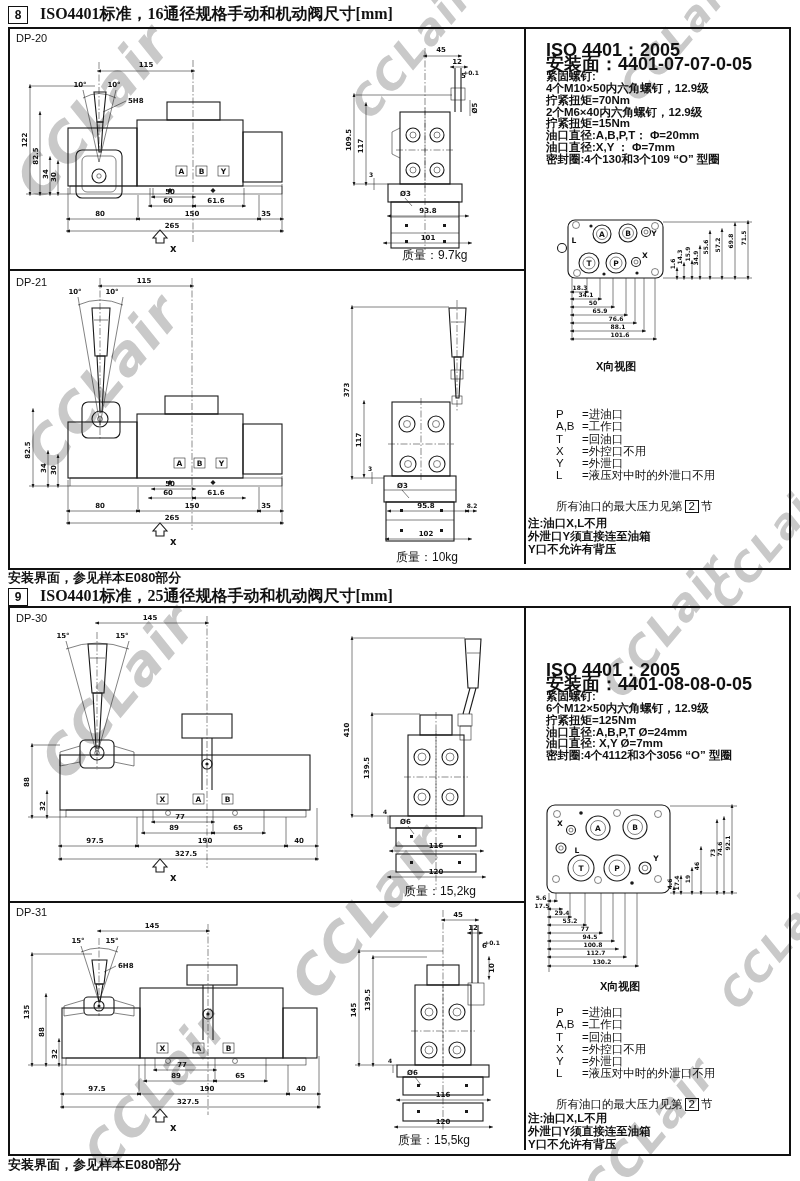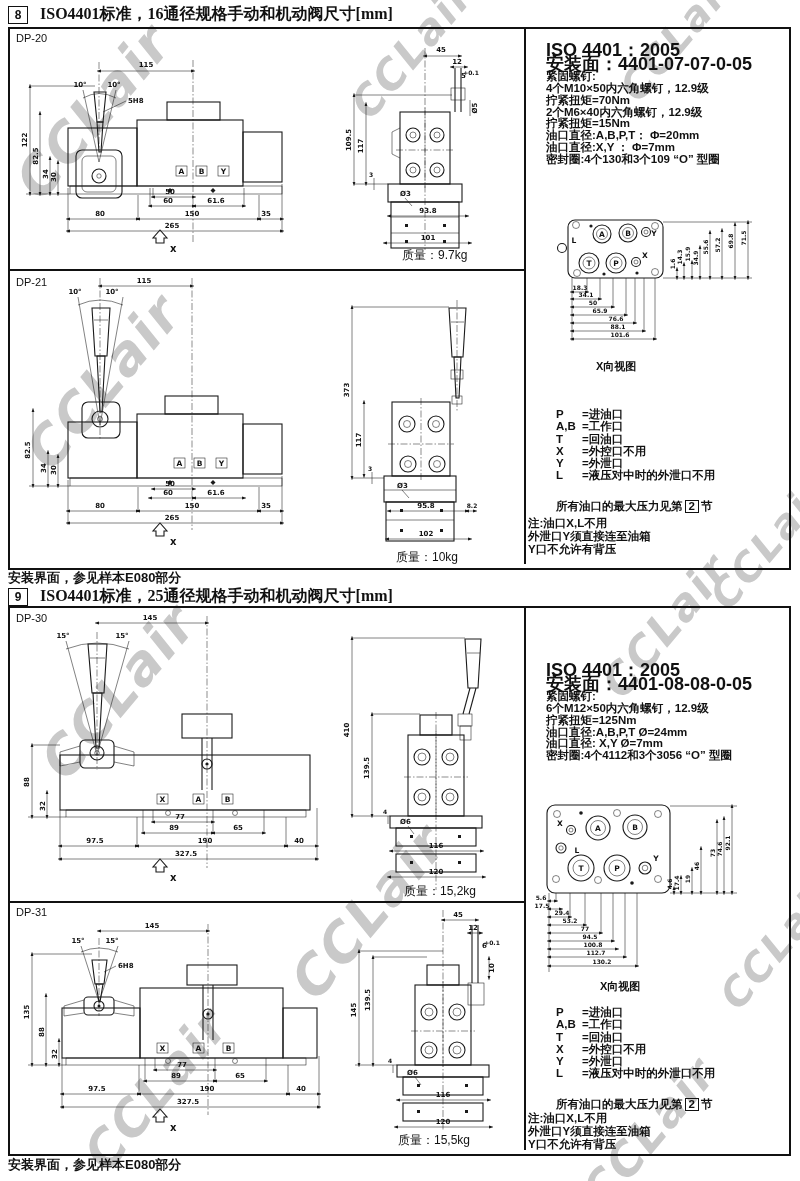--- a/index.html
+++ b/index.html
@@ -12,21 +12,21 @@
   .hdr{position:absolute;display:flex;align-items:center;gap:12px;z-index:3}
   .numbox{width:18px;height:16px;border:1.6px solid #111;display:flex;align-items:center;
           justify-content:center;font-weight:700;font-size:12px}
   .hdr-title{font-weight:700;font-size:16px;font-family:"Liberation Serif","DejaVu Serif",serif}
   .secbox{position:absolute;border:2px solid #111;z-index:2}
   .vdiv,.hdiv{position:absolute;background:#111;z-index:2}
   .model{position:absolute;font-weight:400;font-size:11px;z-index:3}
   .mass{position:absolute;font-weight:400;font-size:12px;z-index:3;white-space:nowrap}
   .specs{position:absolute;font-weight:700;font-size:11.5px;line-height:11.8px;z-index:3;white-space:nowrap}
   .specs .big{font-size:18px;line-height:13.6px}
-  .legend{position:absolute;z-index:3;font-weight:700;font-size:11.5px;line-height:12.3px;white-space:nowrap}
+  .legend{position:absolute;z-index:3;font-weight:400;font-size:11.5px;line-height:12.3px;white-space:nowrap}
   .legend .k{display:inline-block;width:26px}
   .maxline{margin-top:18px}
   .box2{display:inline-block;border:1.4px solid #111;padding:0 3px;margin:0 2px;line-height:11px}
   .note{position:absolute;z-index:3;font-weight:700;font-size:11.5px;line-height:12.8px;white-space:nowrap}
   .footer{position:absolute;font-weight:700;font-size:13px;z-index:3}
   svg text{fill:#111}
   .d{font:700 7px "DejaVu Sans",sans-serif;text-anchor:middle}
   .d6{font:700 6px "DejaVu Sans",sans-serif;text-anchor:middle}
   .dl{font:700 7px "DejaVu Sans",sans-serif;text-anchor:start}
   .p{font:700 7.5px "DejaVu Sans",sans-serif;text-anchor:middle}

